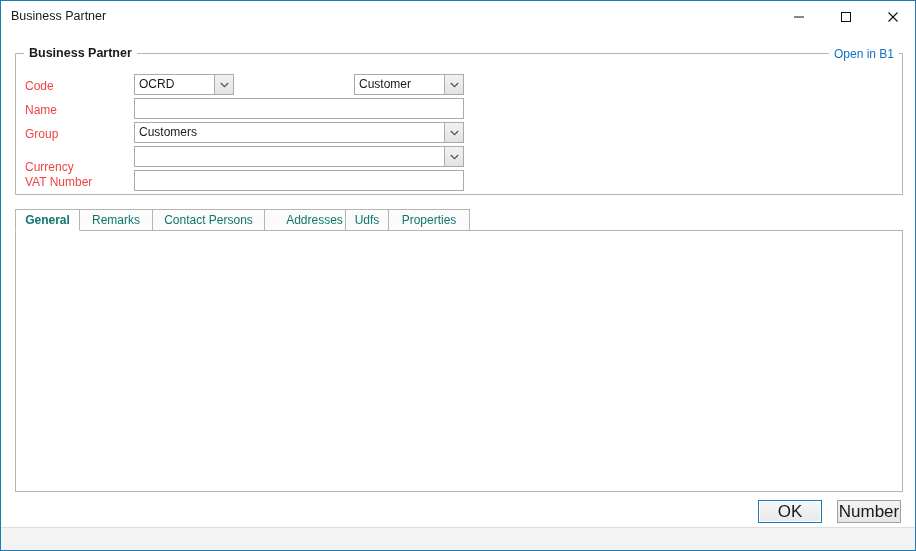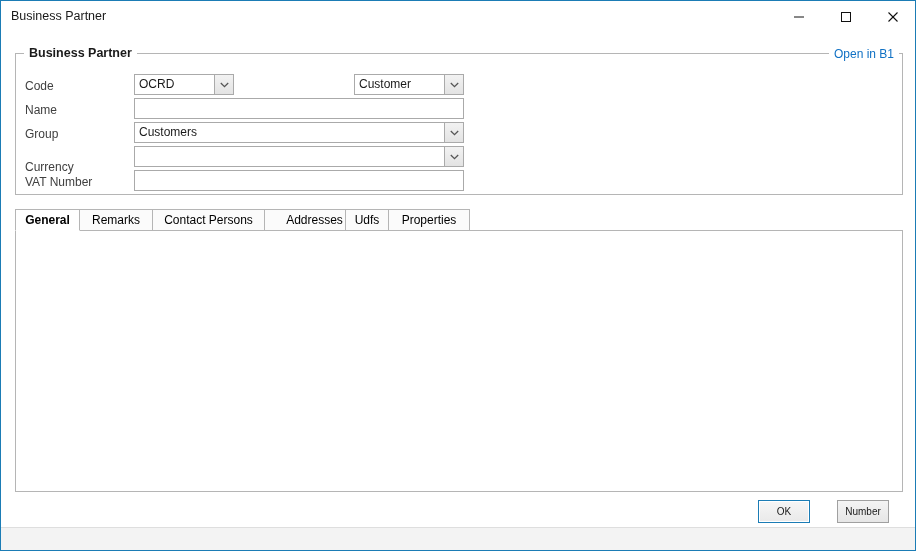--- a/index.html
+++ b/index.html
@@ -89,21 +89,21 @@
     font-size: 12px;
     color: #1071c4;
     white-space: nowrap;
     cursor: pointer;
   }
 
   
   .lbl {
     position: absolute;
     font-size: 12px;
-    color: #404040;
+    color: #ef4444;
     white-space: nowrap;
   }
   .fld {
     position: absolute;
     box-sizing: border-box;
     border: 1px solid #aaaaaa;
     background: #ffffff;
     height: 21px;
     font-family: "Liberation Sans", sans-serif;
     font-size: 12px;
@@ -162,21 +162,21 @@
     top: 0;
     height: 22px;
     box-sizing: border-box;
     border: 1px solid #b5b5b5;
     background: #fbfbfb;
     display: flex;
     align-items: center;
     justify-content: center;
     padding: 0 10px;
     font-size: 12px;
-    color: #000000;
+    color: #0f766e;
     white-space: nowrap;
     cursor: default;
   }
   .tab.active {
     background: #ffffff;
     border-bottom: 1px solid #ffffff;
     font-weight: bold;
     z-index: 3;
   }
   .tabpanel {
@@ -188,24 +188,24 @@
     box-sizing: border-box;
     border: 1px solid #b5b5b5;
     background: #ffffff;
     z-index: 1;
   }
 
   
   .btn {
     position: absolute;
     box-sizing: border-box;
-    width: 52px;
+    width: 64px;
     height: 23px;
     font-family: "Liberation Sans", sans-serif;
-    font-size: 10px;
+    font-size: 17px;
     color: #1a1a1a;
     background: linear-gradient(to bottom, #f4f4f4 0%, #e6e6e6 100%);
     border: 1px solid #a0a0a0;
     display: flex;
     align-items: center;
     justify-content: center;
     cursor: default;
   }
   .btn.default {
     border: 1px solid #1b7cb5;

